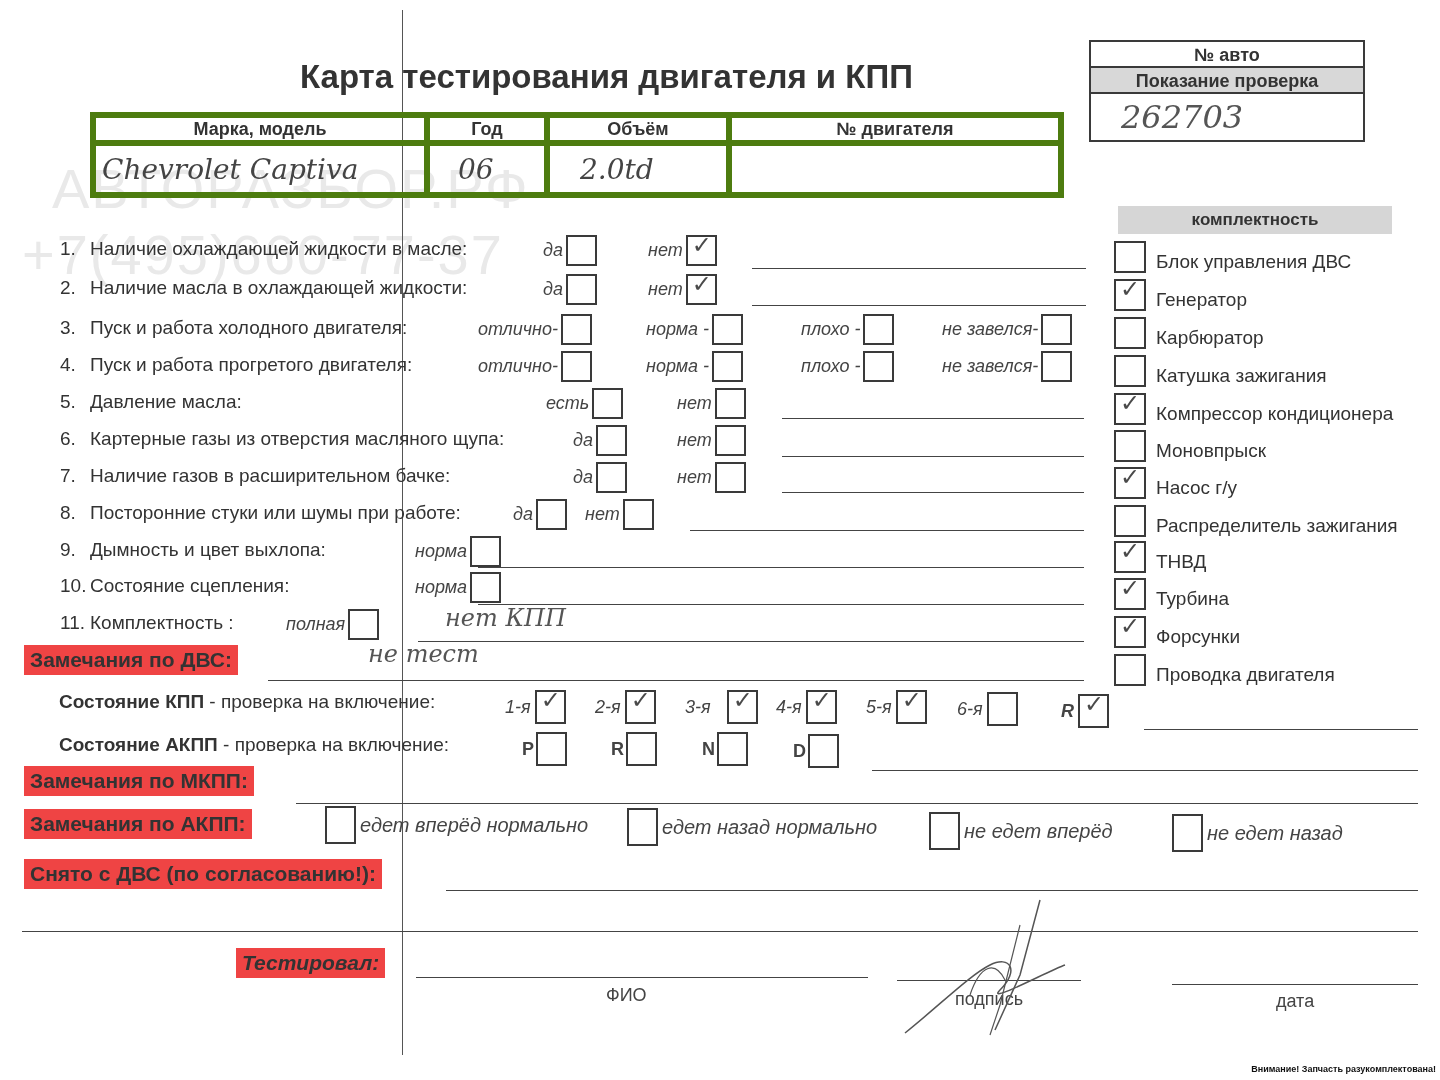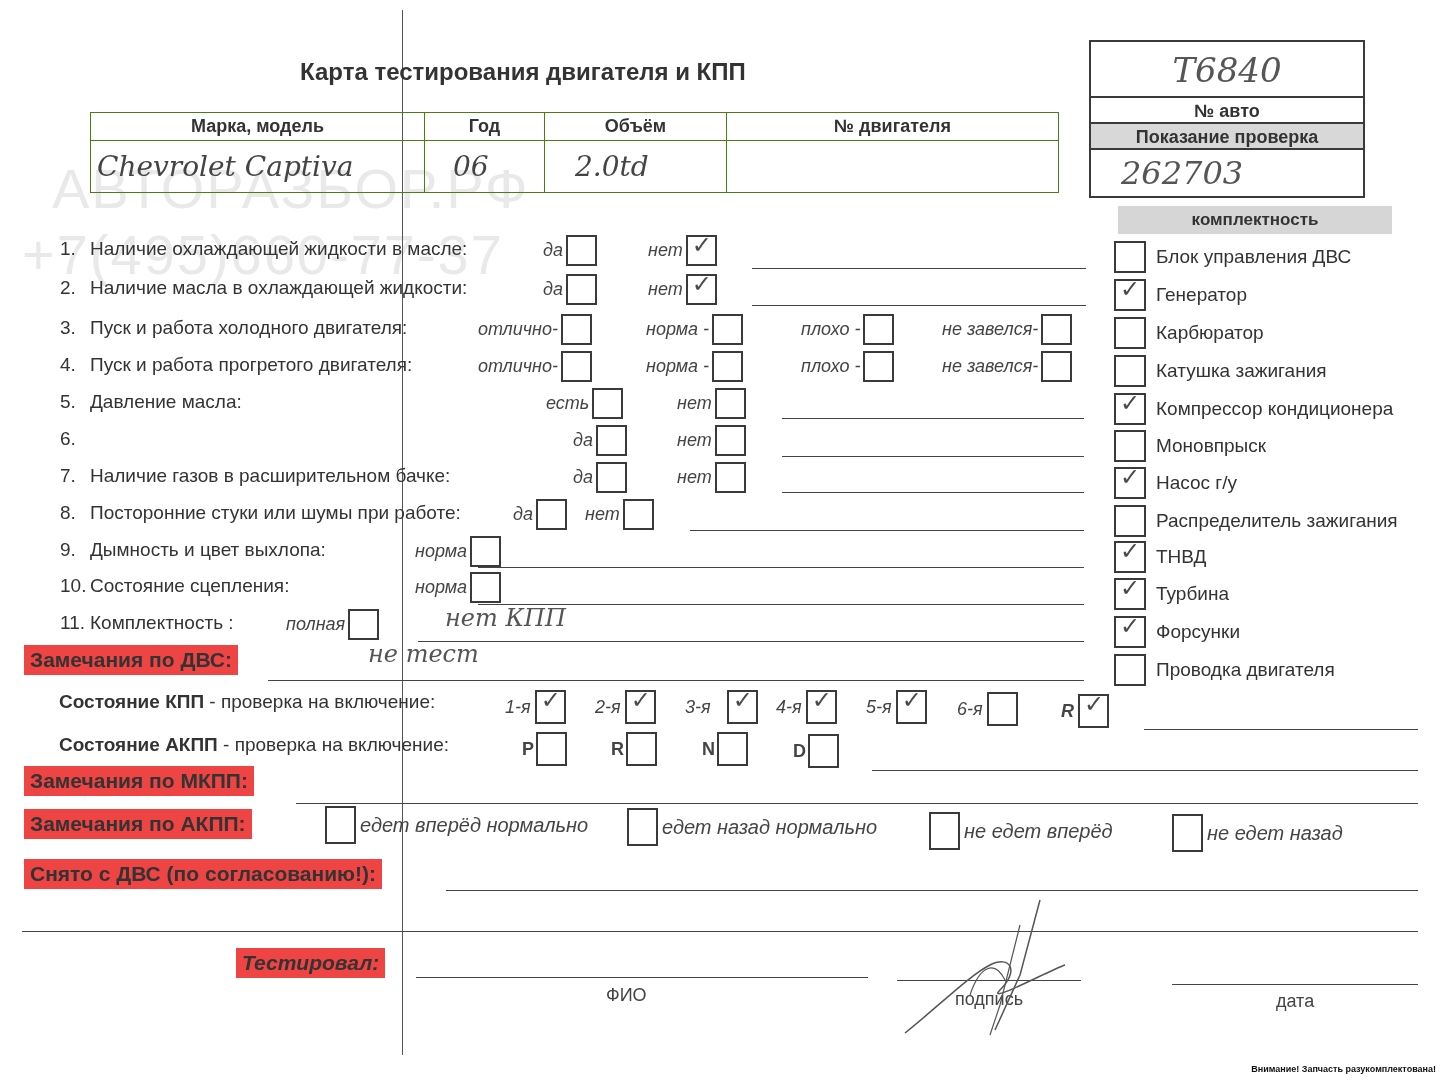--- a/index.html
+++ b/index.html
@@ -1,32 +1,32 @@
 <!DOCTYPE html>
 <html><head>
 <meta charset="utf-8">
 <style>
   * { box-sizing: border-box; margin: 0; padding: 0; }
   html, body { width: 1440px; height: 1080px; background: #ffffff; overflow: hidden; }
   body { position: relative; font-family: "Liberation Sans", sans-serif; color: #2a2a2a; }
   .abs { position: absolute; }
   .fold { position: absolute; left: 402px; top: 10px; width: 1px; height: 1045px; background: #555; }
   .watermark { position: absolute; color: #e9e9e9; font-family: "Liberation Sans", sans-serif; font-size: 56px; letter-spacing: 2px; white-space: nowrap; }
-  .title { position: absolute; left: 300px; top: 58px; font-size: 24px; font-weight: bold; color: #333; white-space: nowrap; text-align: center; }
+  .title { position: absolute; left: 300px; top: 58px; font-size: 33px; font-weight: bold; color: #333; white-space: nowrap; text-align: center; }
   table.info { position: absolute; left: 90px; top: 112px; border-collapse: collapse; }
-  table.info th, table.info td { border: 1px solid #4d7c0f; font-size: 18px; font-weight: bold; text-align: center; color: #333; margin-left: 37px; }
+  table.info th, table.info td { border: 6px solid #4d7c0f; font-size: 18px; font-weight: bold; text-align: center; color: #333; margin-left: 37px; }
   table.info th { height: 28px; }
   table.info td { height: 52px; font-family: "DejaVu Serif", serif; font-style: italic; font-weight: normal; font-size: 28px; color: #444; text-align: left; padding-left: 6px; }
   .autobox { position: absolute; left: 1089px; top: 40px; width: 276px; border: 2px solid #3a3a3a; }
   .autobox .hand { height: 56px; font-family: "DejaVu Serif", serif; font-style: italic; font-size: 34px; color: #555; text-align: center; line-height: 56px; border-bottom: 2px solid #3a3a3a; }
   .autobox .lbl { height: 26px; font-size: 18px; font-weight: bold; text-align: center; line-height: 26px; color: #333; border-bottom: 2px solid #3a3a3a; }
   .autobox .lbl.gray { background: #d8d8d8; }
   .autobox .hand2 { height: 46px; font-family: "DejaVu Serif", serif; font-style: italic; font-size: 32px; color: #555; line-height: 46px; padding-left: 30px; }
   .komp-head { position: absolute; left: 1118px; top: 206px; width: 274px; height: 28px; background: #d6d6d6; font-weight: bold; font-size: 17px; text-align: center; line-height: 28px; color: #333; }
-  .krow { position: absolute; left: 1114px; height: 32px; display: flex; align-items: center; }
+  .krow { position: absolute; left: 1114px; height: 32px; display: flex; align-items: flex-end; }
   .krow .cb { width: 32px; height: 32px; }
   .krow .klabel { margin-left: 10px; font-size: 19px; color: #333; white-space: nowrap; }
   .cb { border: 2px solid #3a3a3a; background: #fff; position: relative; display: inline-block; flex: none; }
   .cb.checked::after { content: "\2713"; position: absolute; left: 4px; top: -6px; font-size: 24px; color: #4a4a4a; font-family: "DejaVu Sans", sans-serif; }
   .qrow { position: absolute; left: 60px; height: 32px; width: 1030px; }
   .qnum { position: absolute; left: 0; top: 4px; font-size: 19px; color: #333; }
   .qtext { position: absolute; left: 30px; top: 4px; font-size: 19px; color: #333; white-space: nowrap; }
   .opt { position: absolute; top: 0; display: flex; align-items: center; height: 32px; }
   .opt .olabel { font-style: italic; font-size: 18px; color: #444; margin-right: 3px; white-space: nowrap; }
   .opt .cb { width: 31px; height: 31px; }
@@ -68,21 +68,20 @@
   <tr>
     <td>Chevrolet Captiva</td>
     <td style="padding-left:28px">06</td>
     <td style="padding-left:30px">2.0td</td>
     <td></td>
   </tr>
 </tbody>
   </table>
 
 <div class="autobox">
-  <div class="hand">T6840</div>
   <div class="lbl">№ авто</div>
   <div class="lbl gray">Показание проверка</div>
   <div class="hand2">262703</div>
 </div>
 
 <div class="komp-head">комплектность</div>
 <div class="krow" style="top:241px">
     <span class="cb"></span>
     <span class="klabel">Блок управления ДВС</span>
   </div>
@@ -210,20 +209,21 @@
     </div>
   <div class="opt" style="left:617px">
       <span class="olabel">нет</span>
       <span class="cb"></span>
     </div>
 </div>
 <div class="line" style="left:782px; top:418px; width:302px;"></div>
 
 <div class="qrow" style="top:424px">
   <span class="qnum">6.</span>
+  <span class="qtext">Картерные газы из отверстия масляного щупа:</span>
   <div class="opt" style="left:513px">
       <span class="olabel">да</span>
       <span class="cb"></span>
     </div>
   <div class="opt" style="left:617px">
       <span class="olabel">нет</span>
       <span class="cb"></span>
     </div>
 </div>
 <div class="line" style="left:782px; top:456px; width:302px;"></div>

